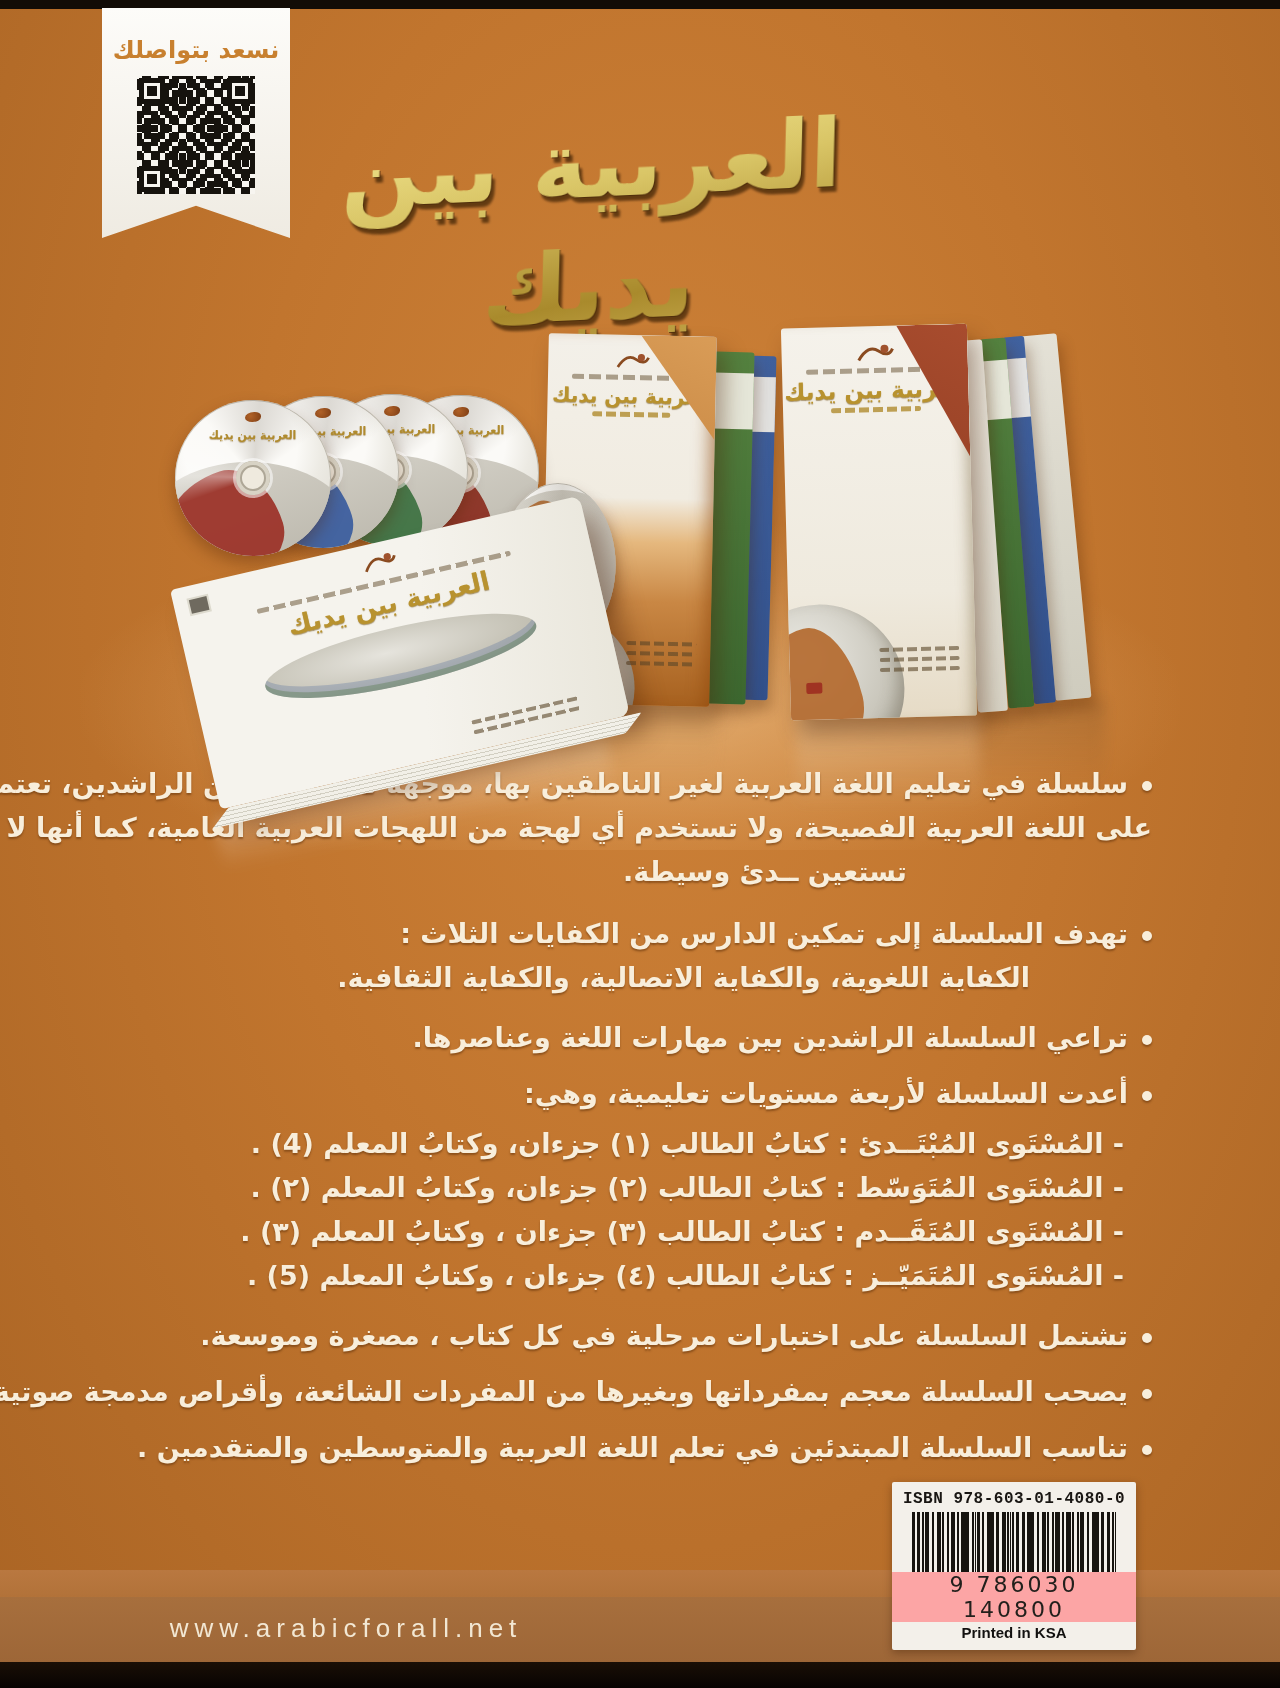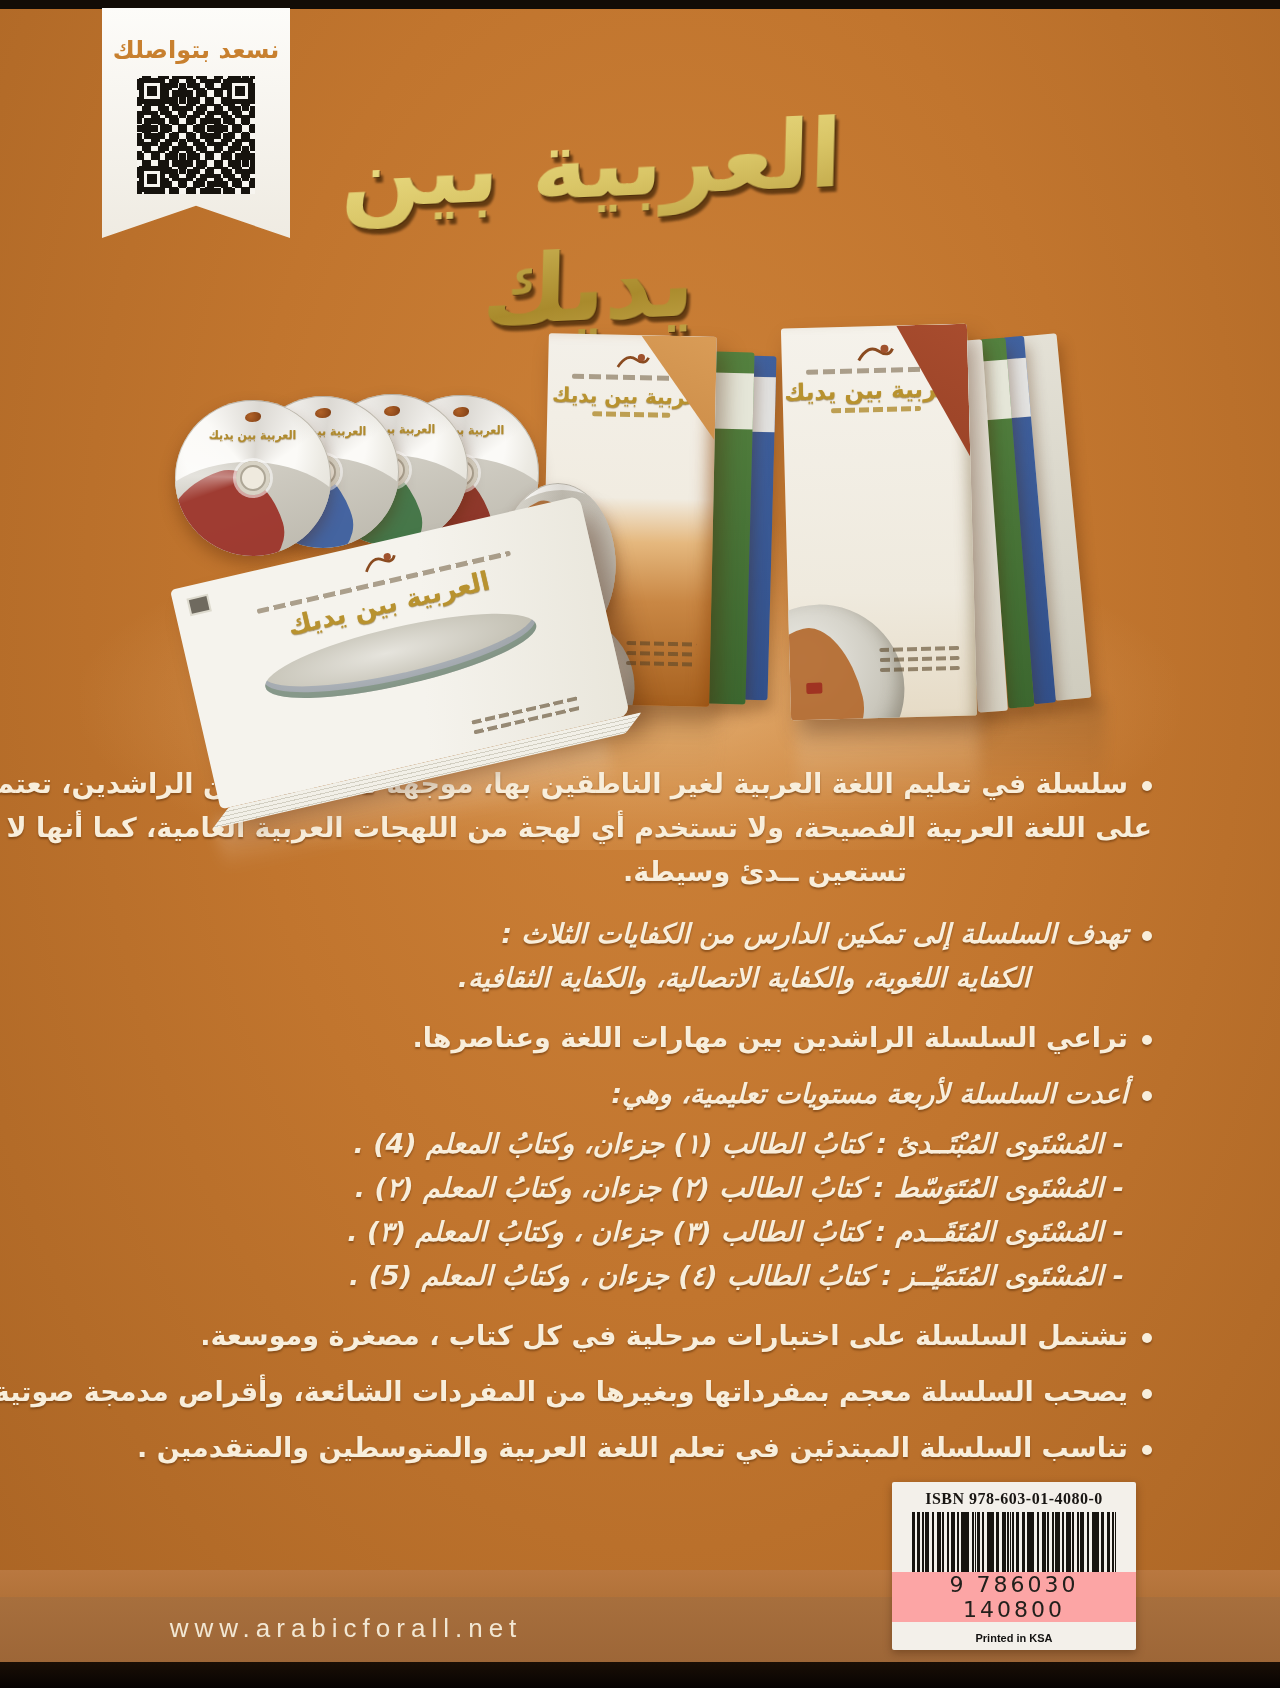--- a/index.html
+++ b/index.html
@@ -91,34 +91,34 @@
   
   .about{position:absolute;left:118px;top:762px;width:1034px;direction:rtl;
     color:#f8eedb;font-weight:bold;font-size:27px;line-height:44px;
     text-shadow:0 2px 2px rgba(92,46,8,.5);}
   .about .line{text-align:right;white-space:nowrap;}
   .dot{display:inline-block;width:10px;height:10px;border-radius:50%;background:#f8eedb;
     vertical-align:middle;margin-left:14px;box-shadow:0 2px 2px rgba(92,46,8,.5);}
   .ind245{padding-right:245px;}
   .ind122{padding-right:122px;}
   .ind28{padding-right:28px;}
-  .mb18{margin-bottom:18px;}.mb16{margin-bottom:16px;font-style:italic;}.mb12{margin-bottom:12px;}
+  .mb18{margin-bottom:18px;}.mb16{margin-bottom:16px;}.mb12{margin-bottom:12px;}
   
   .isbn-box{position:absolute;left:892px;top:1482px;width:244px;height:168px;background:#f3f0ea;
     border-radius:2px;text-align:center;z-index:6;box-shadow:0 3px 8px rgba(50,20,0,.35);}
-  .isbn-line{margin-top:8px;font-family:Liberation Serif, serif;font-weight:bold;
+  .isbn-line{margin-top:8px;font-family:Liberation Mono, monospace;font-weight:bold;
     font-size:16px;letter-spacing:.5px;color:#191613;}
   .bars{width:204px;height:72px;margin:4px auto 0;background-color:#f3f0ea;
     background-image:
       repeating-linear-gradient(90deg,#17140f 0 2px,transparent 2px 5px),
       repeating-linear-gradient(90deg,#17140f 0 1px,transparent 1px 7px),
       repeating-linear-gradient(90deg,#17140f 0 3px,transparent 3px 13px);}
   .digits{display:inline-block;margin-top:-12px;padding:0 6px;background:#fca5a5;position:relative;
     font-size:22px;letter-spacing:3px;color:#22201c;}
-  .printed{margin-top:10px;font-family:"Liberation Sans",sans-serif;font-weight:bold;font-size:11px;color:#121110;}
+  .printed{margin-top:2px;font-family:"Liberation Sans",sans-serif;font-weight:bold;font-size:15px;color:#121110;}
   
   .url{position:absolute;left:156px;top:1613px;width:380px;text-align:center;
     font-family:"Liberation Sans",sans-serif;font-size:26px;color:#f2e7d3;letter-spacing:6px;}
 </style>
 </head>
 <body>
 
 <div class="cover">
 
   <div class="edge-top"></div>

